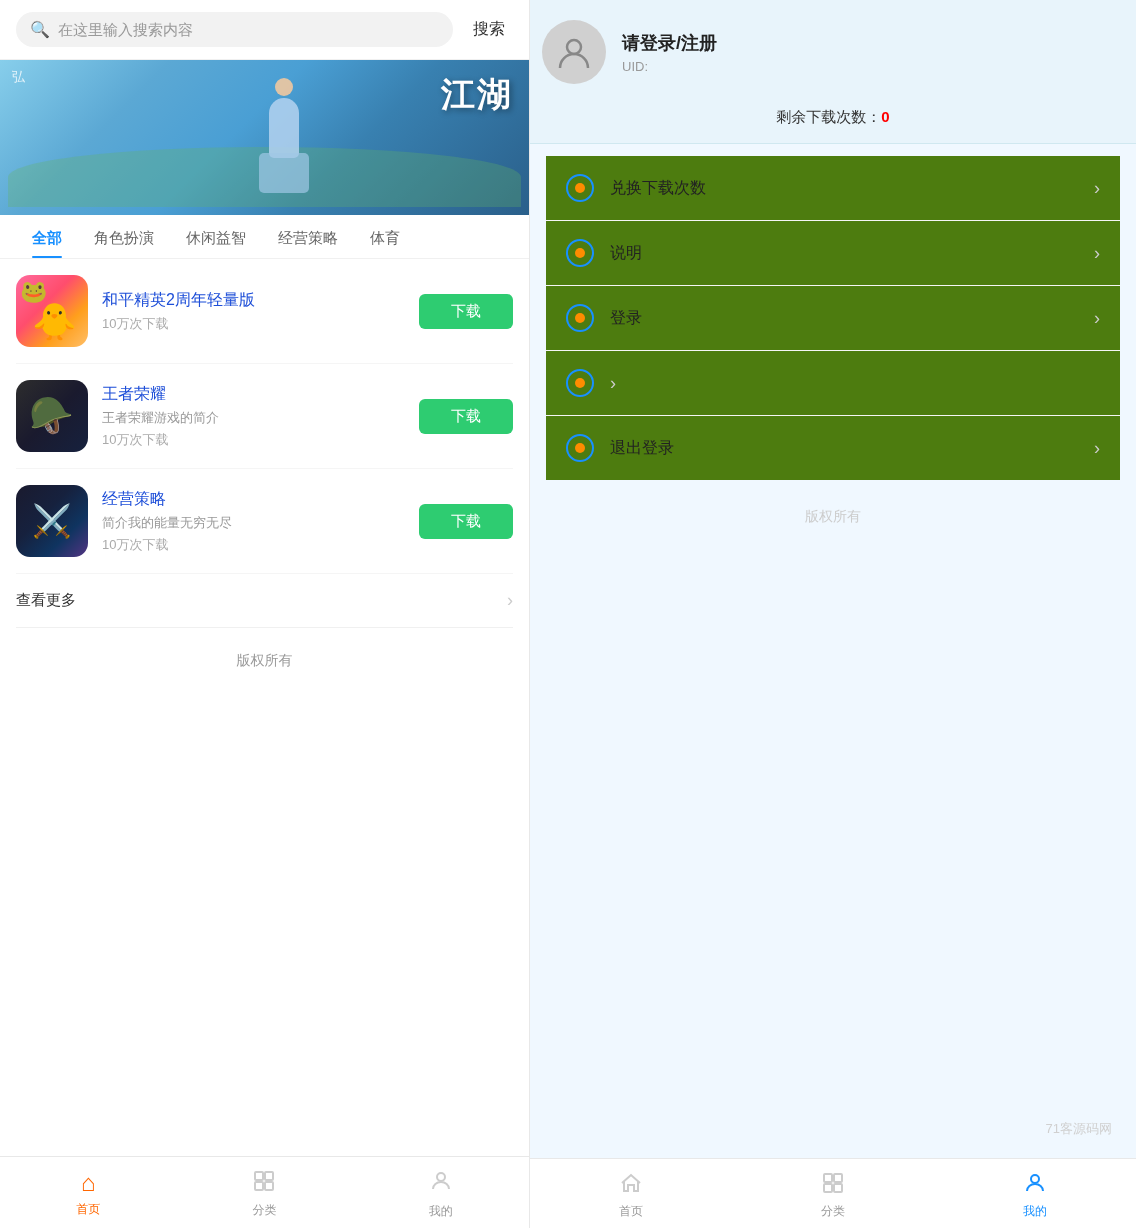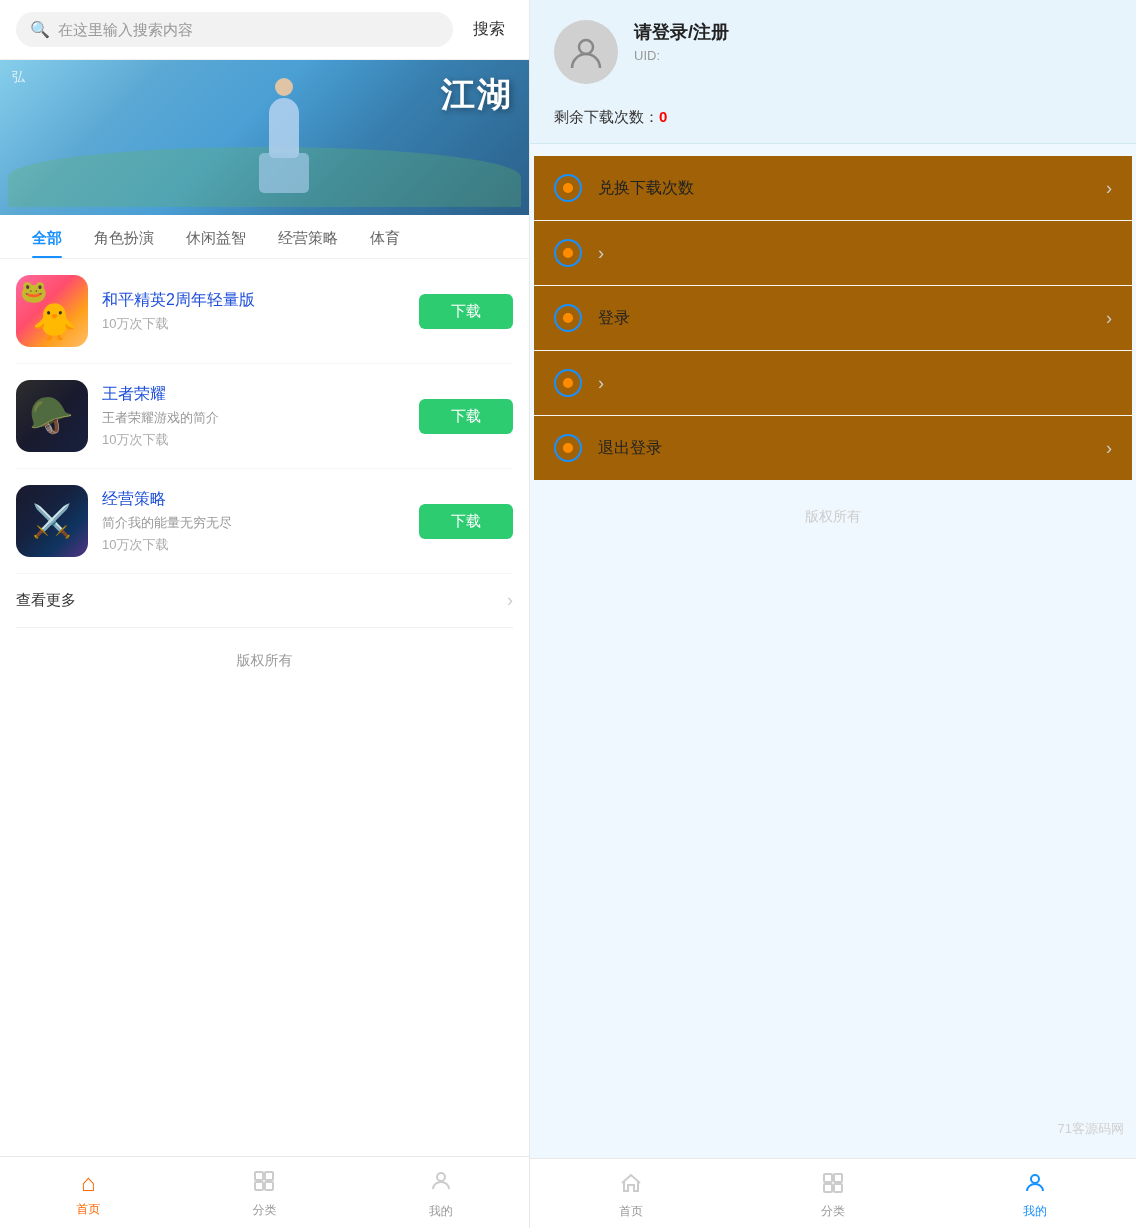--- a/index.html
+++ b/index.html
@@ -257,22 +257,23 @@
     .right-panel {
       flex: 1;
       background: #f0f8ff;
       display: flex;
       flex-direction: column;
     }
 
     
     .user-header {
       background: #e8f4fb;
-      padding: 20px 24px 16px;
-      display: flex;
+      padding: 20px 12px 16px;
+      display: flex;
+      align-items: center;
       gap: 16px;
     }
     .avatar-circle {
       width: 64px;
       height: 64px;
       background: #d0d0d0;
       border-radius: 50%;
       display: flex;
       align-items: center;
       justify-content: center;
@@ -289,34 +290,34 @@
     .user-uid {
       font-size: 13px;
       color: #999;
       margin-top: 4px;
     }
 
     
     .downloads-remaining {
       background: #e8f4fb;
       padding: 8px 24px 16px;
-      text-align: left;
+      text-align: center;
       font-size: 15px;
       color: #333;
       border-bottom: 1px solid #d0e8f0;
     }
     .downloads-count {
       color: #ff0000;
       font-weight: bold;
     }
 
     
     .menu-list {
-      background: #a16207;
-      margin: 12px 4px;
+      background: #4d7c0f;
+      margin: 12px 16px;
     }
     .menu-item {
       display: flex;
       align-items: center;
       padding: 18px 20px;
       border-bottom: 1px solid #f5f5f5;
       cursor: pointer;
       gap: 16px;
     }
     .menu-item:last-child { border-bottom: none; }
@@ -352,21 +353,21 @@
       text-align: center;
       padding: 16px;
       color: #ccc;
       font-size: 14px;
       margin-top: auto;
     }
 
     
     .watermark {
       text-align: right;
-      padding: 8px 12px 20px;
+      padding: 8px 24px 20px;
       color: #d0d0d0;
       font-size: 13px;
     }
 
     
     .right-bottom-nav {
       display: flex;
       border-top: 1px solid #e8e8e8;
       background: #fff;
       padding: 8px 0 4px;
@@ -507,20 +508,21 @@
         <div class="menu-icon-dot"></div>
       </div>
       <span class="menu-label">兑换下载次数</span>
       <span class="menu-chevron">›</span>
     </div>
 
     <div class="menu-item">
       <div class="menu-icon-circle">
         <div class="menu-icon-dot"></div>
       </div>
+      <span class="menu-label">说明</span>
       <span class="menu-chevron">›</span>
     </div>
 
     <div class="menu-item">
       <div class="menu-icon-circle">
         <div class="menu-icon-dot"></div>
       </div>
       <span class="menu-label">登录</span>
       <span class="menu-chevron">›</span>
     </div>

